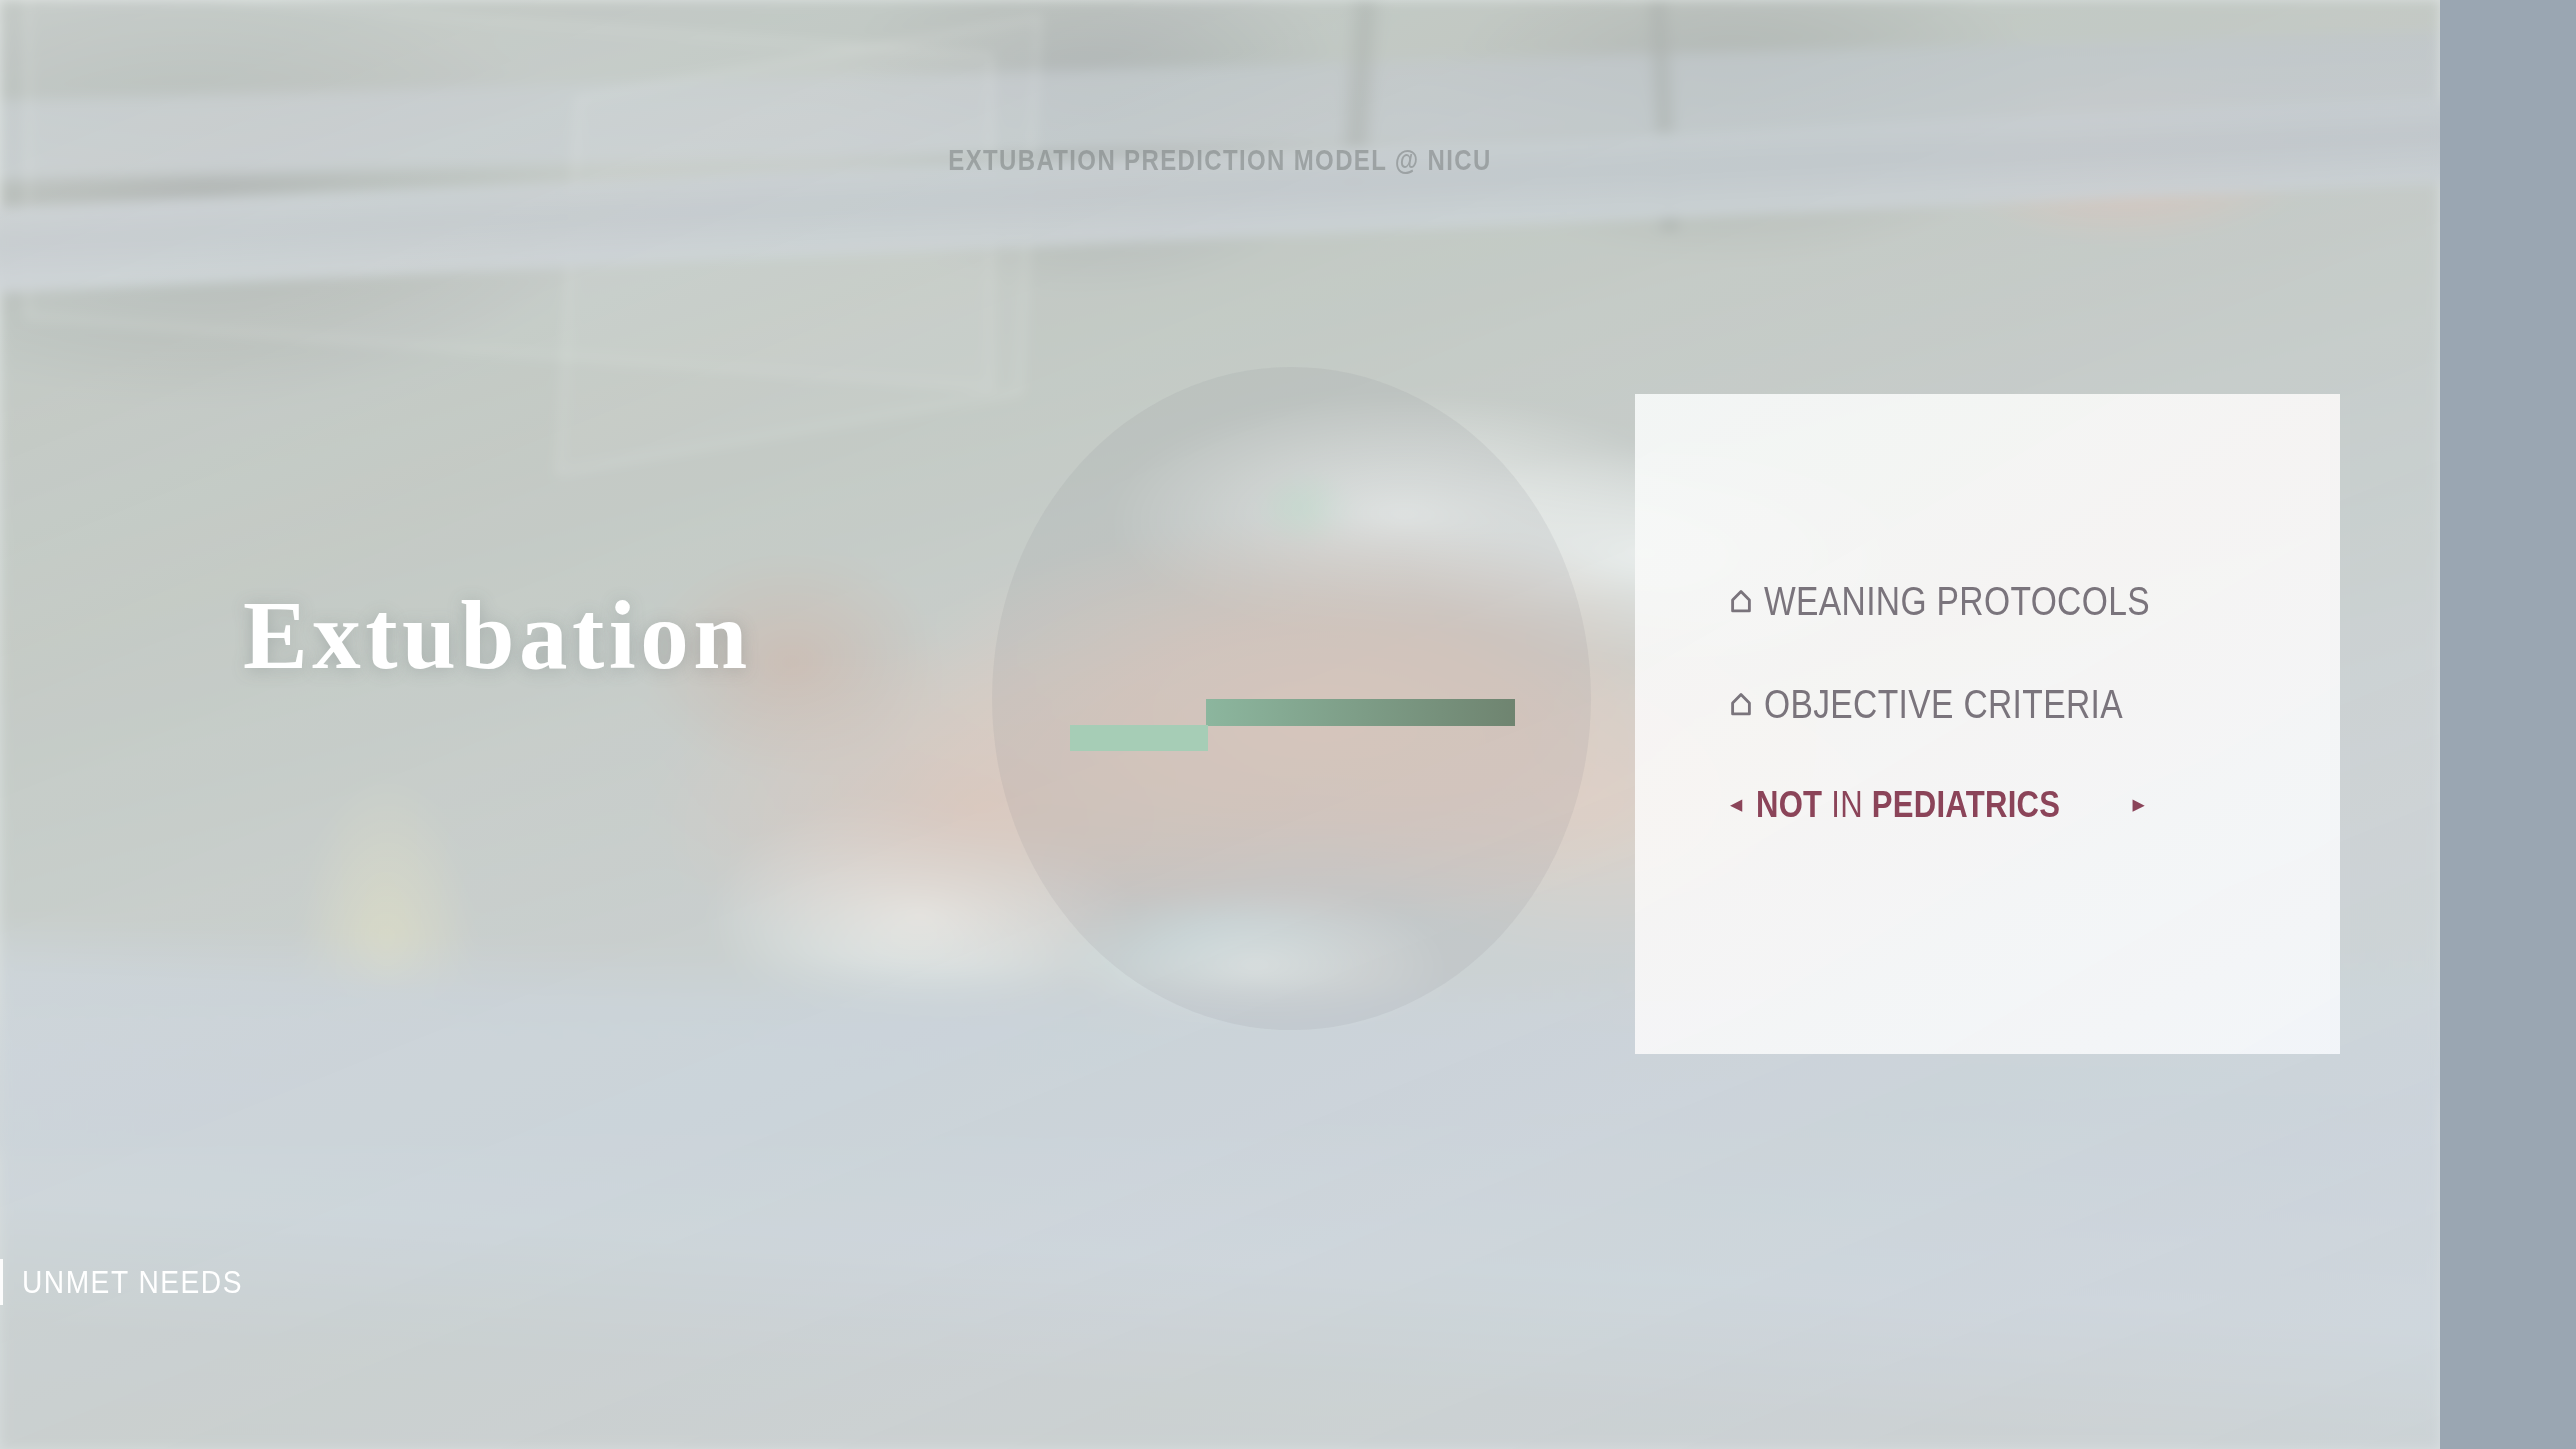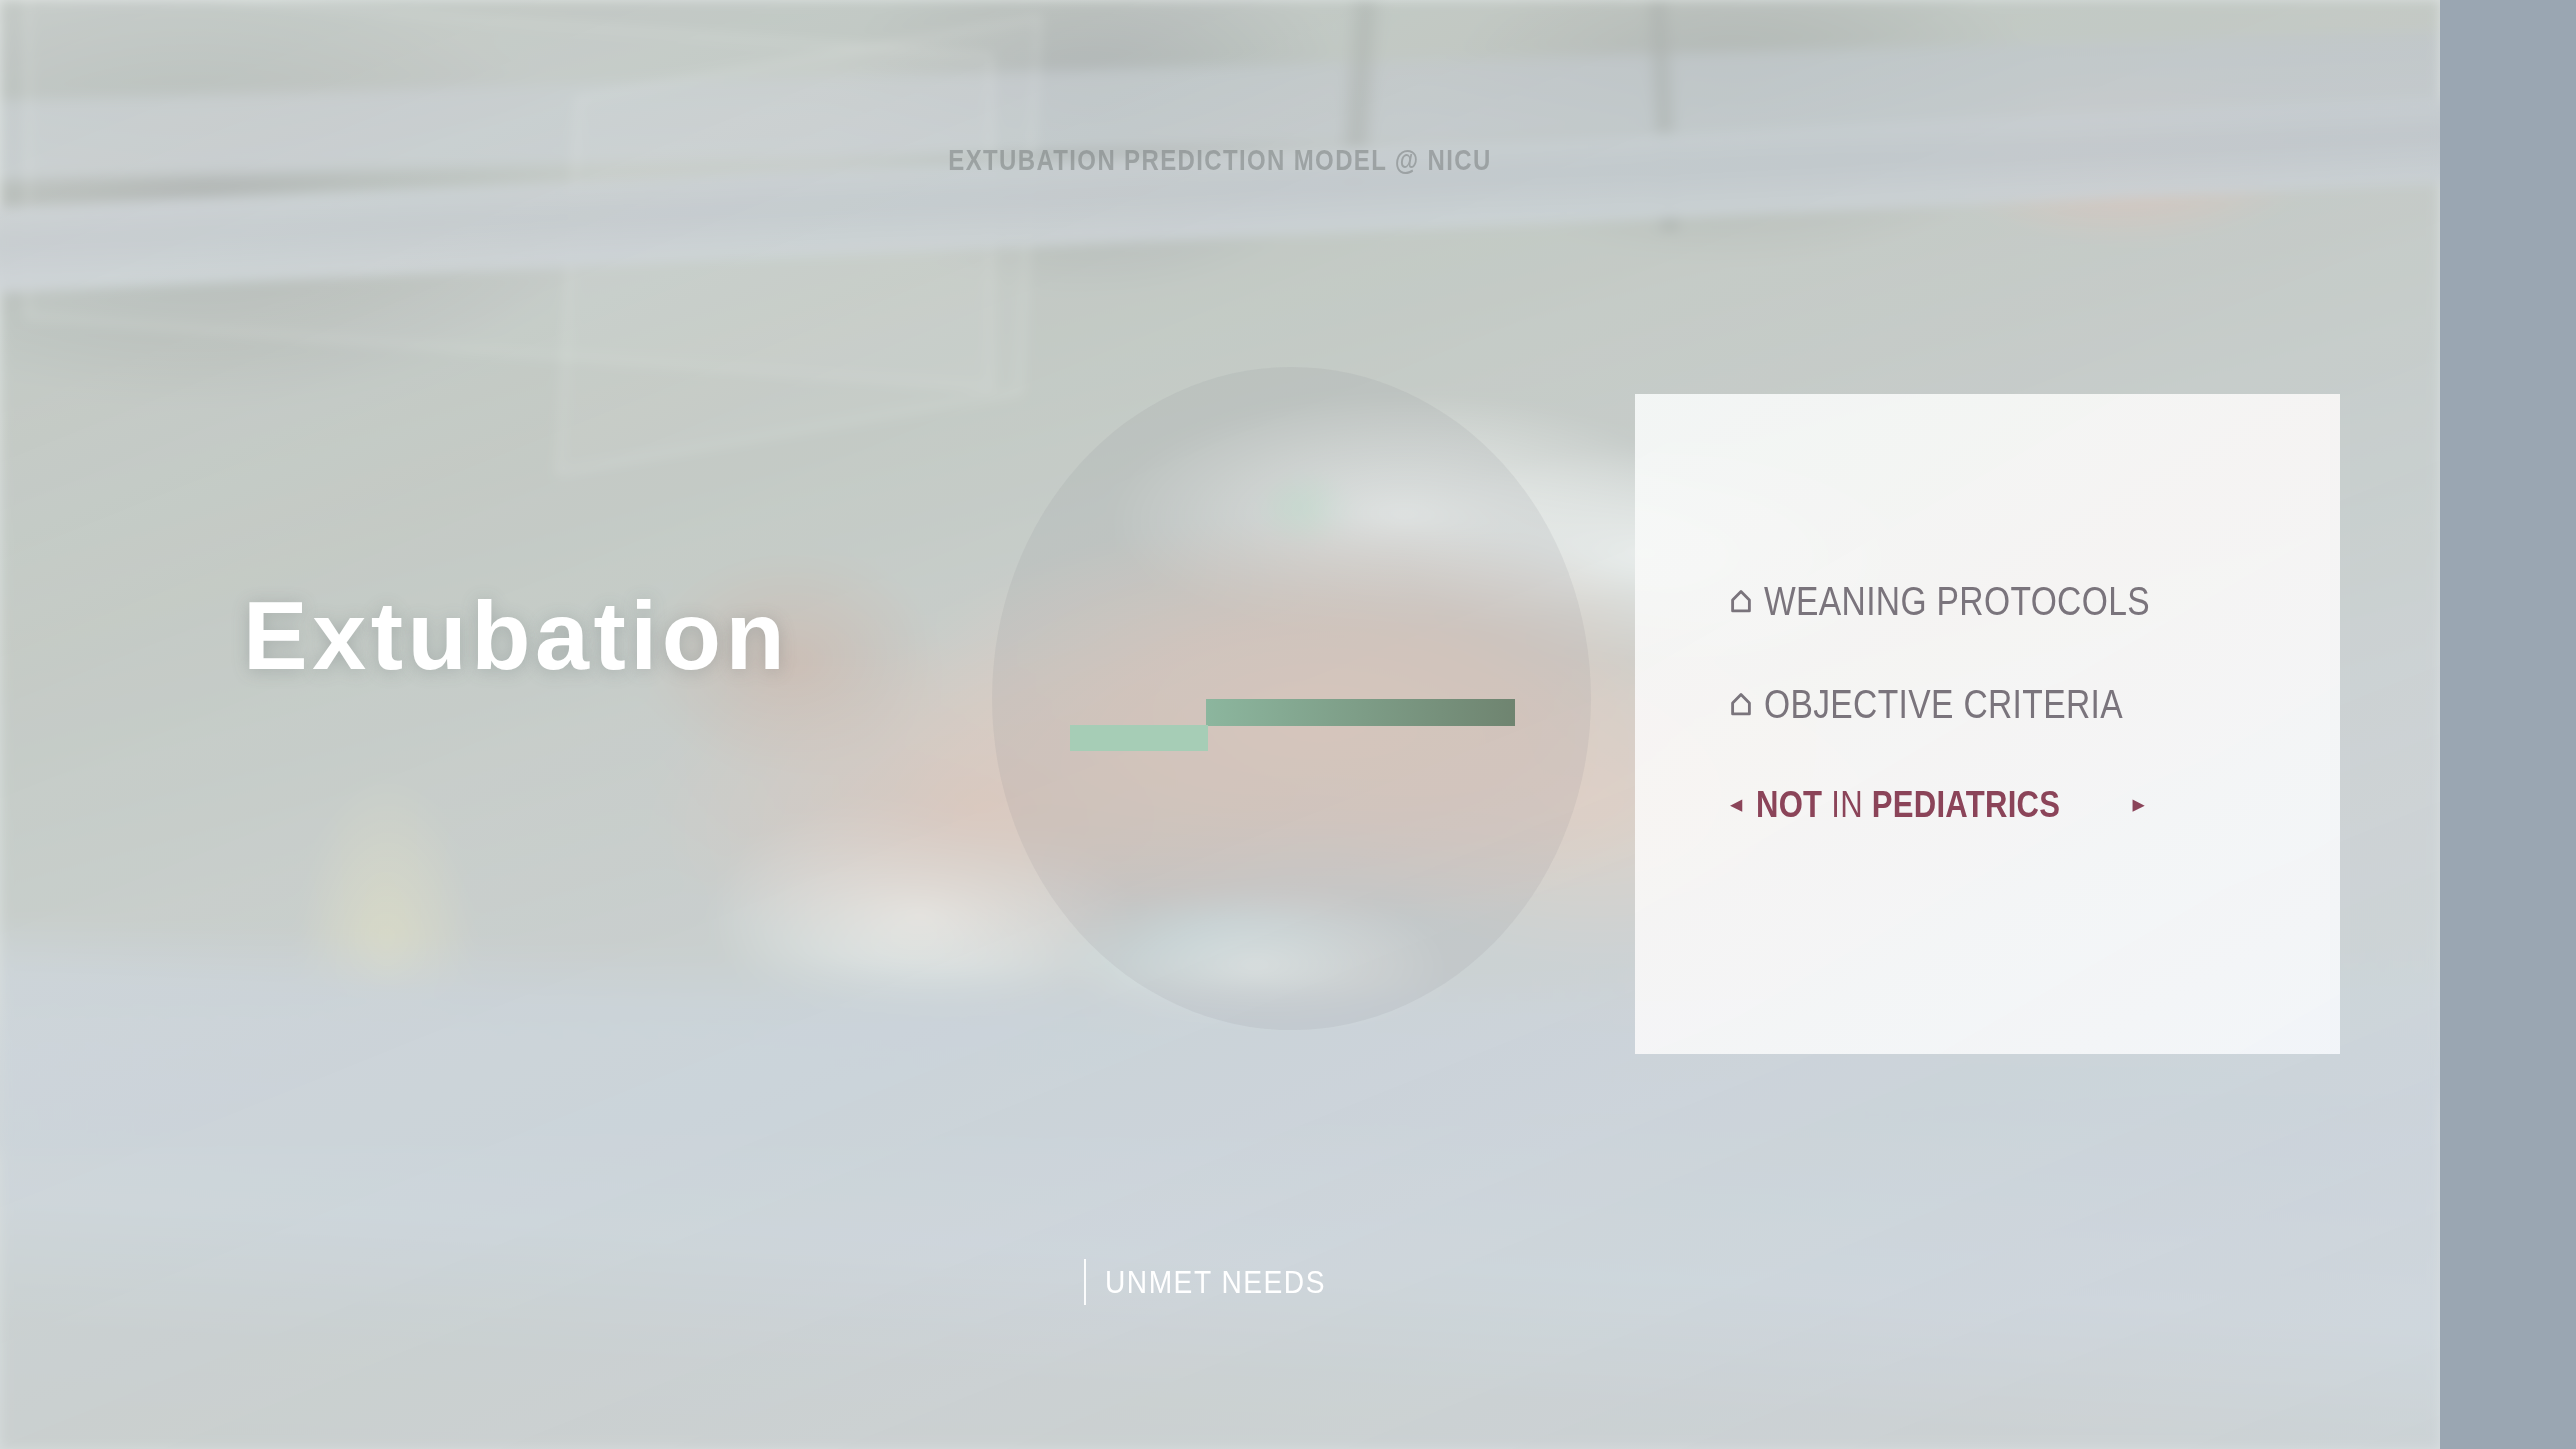--- a/index.html
+++ b/index.html
@@ -176,21 +176,21 @@
     transform:scaleX(0.80);
   }
 
   
   .title-block {
     position:absolute;
     left:243px; top:567px;
     width:902px;
   }
   .title-line {
-    font-family:Liberation Sans, sans-serif;
+    font-family:Liberation Serif, serif;
     font-weight:700;
     font-size:97px;
     line-height:1.42;
     letter-spacing:4.5px;
     color:#ffffff;
     text-shadow:0 1.9px 16.7px rgba(90,98,104,0.30);
     white-space:nowrap;
   }
 
   
@@ -258,21 +258,20 @@
     transform-origin:left center;
   }
   .hl-strong { font-weight:700; }
   .hl-weak   { font-weight:400; }
 
   
   .footer {
     position:absolute;
     left:0; right:0; top:1259px;
     display:flex;
-    justify-content:center;
     align-items:center;
   }
   .footer-rule {
     width:2.6px; height:46px;
     background:rgba(255,255,255,0.92);
     margin-right:19.3px;
   }
   .footer-label {
     font-family:"Liberation Sans", sans-serif;
     font-size:32px;

